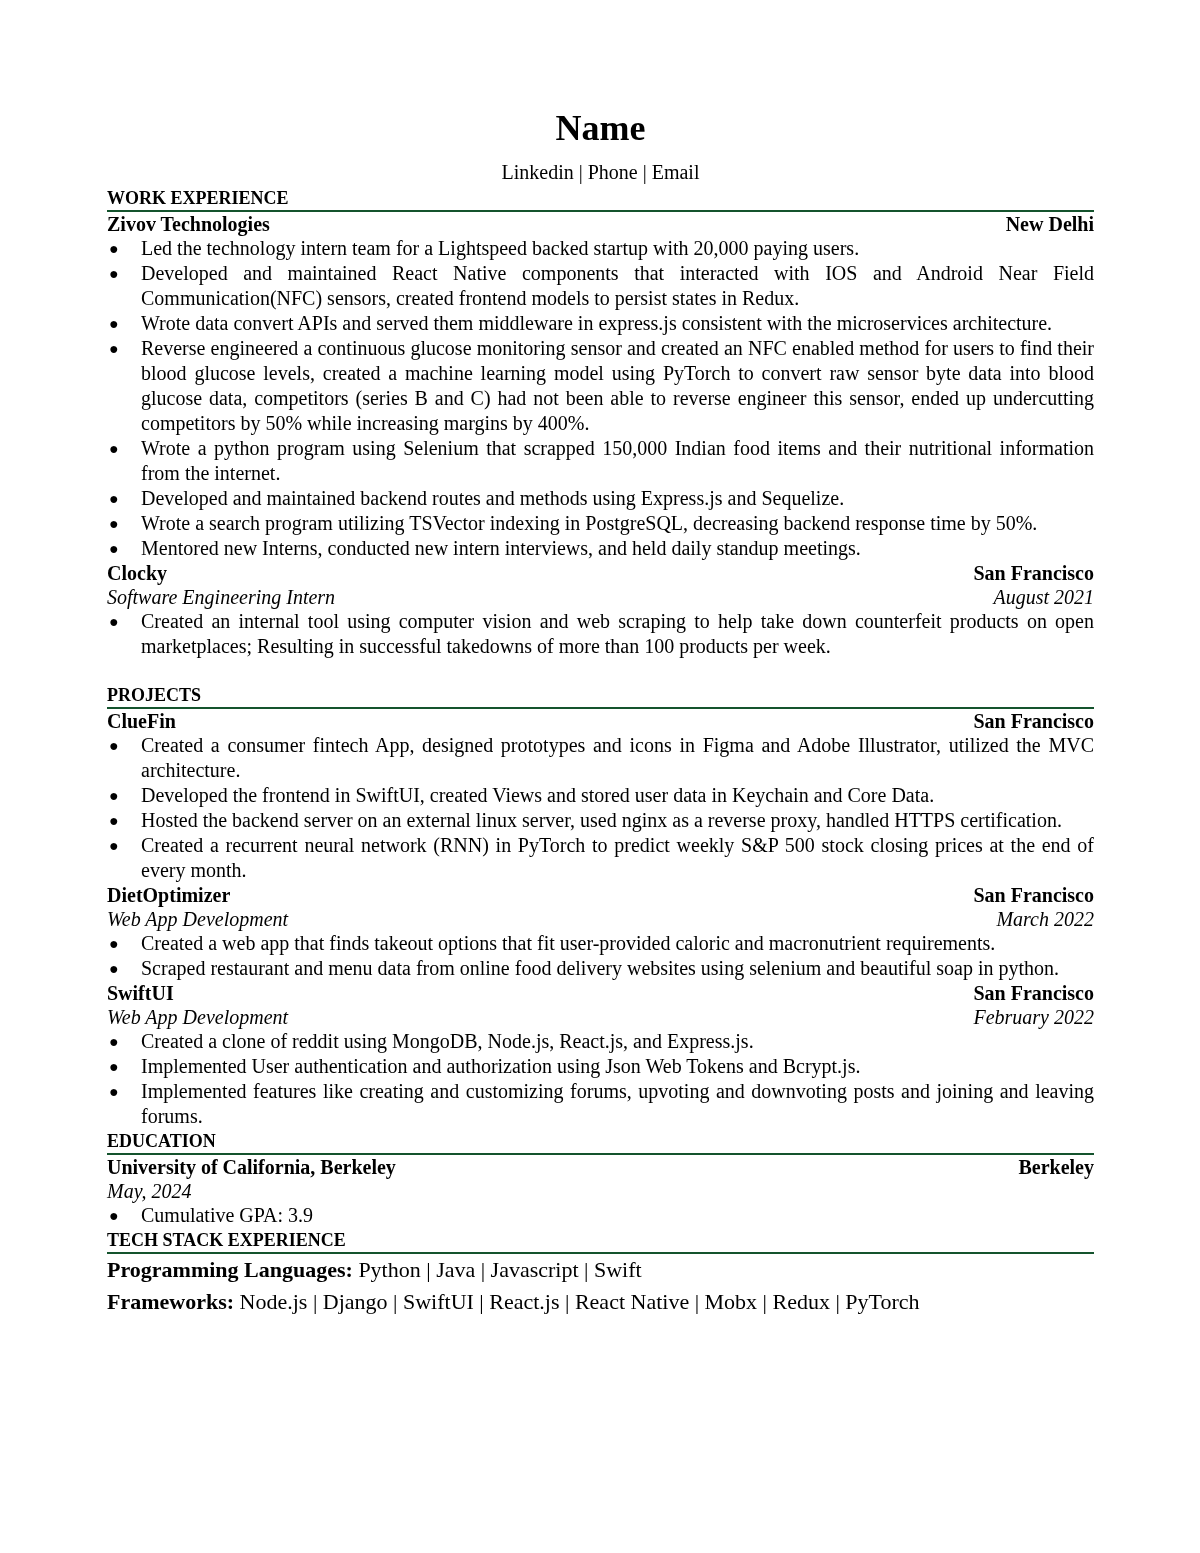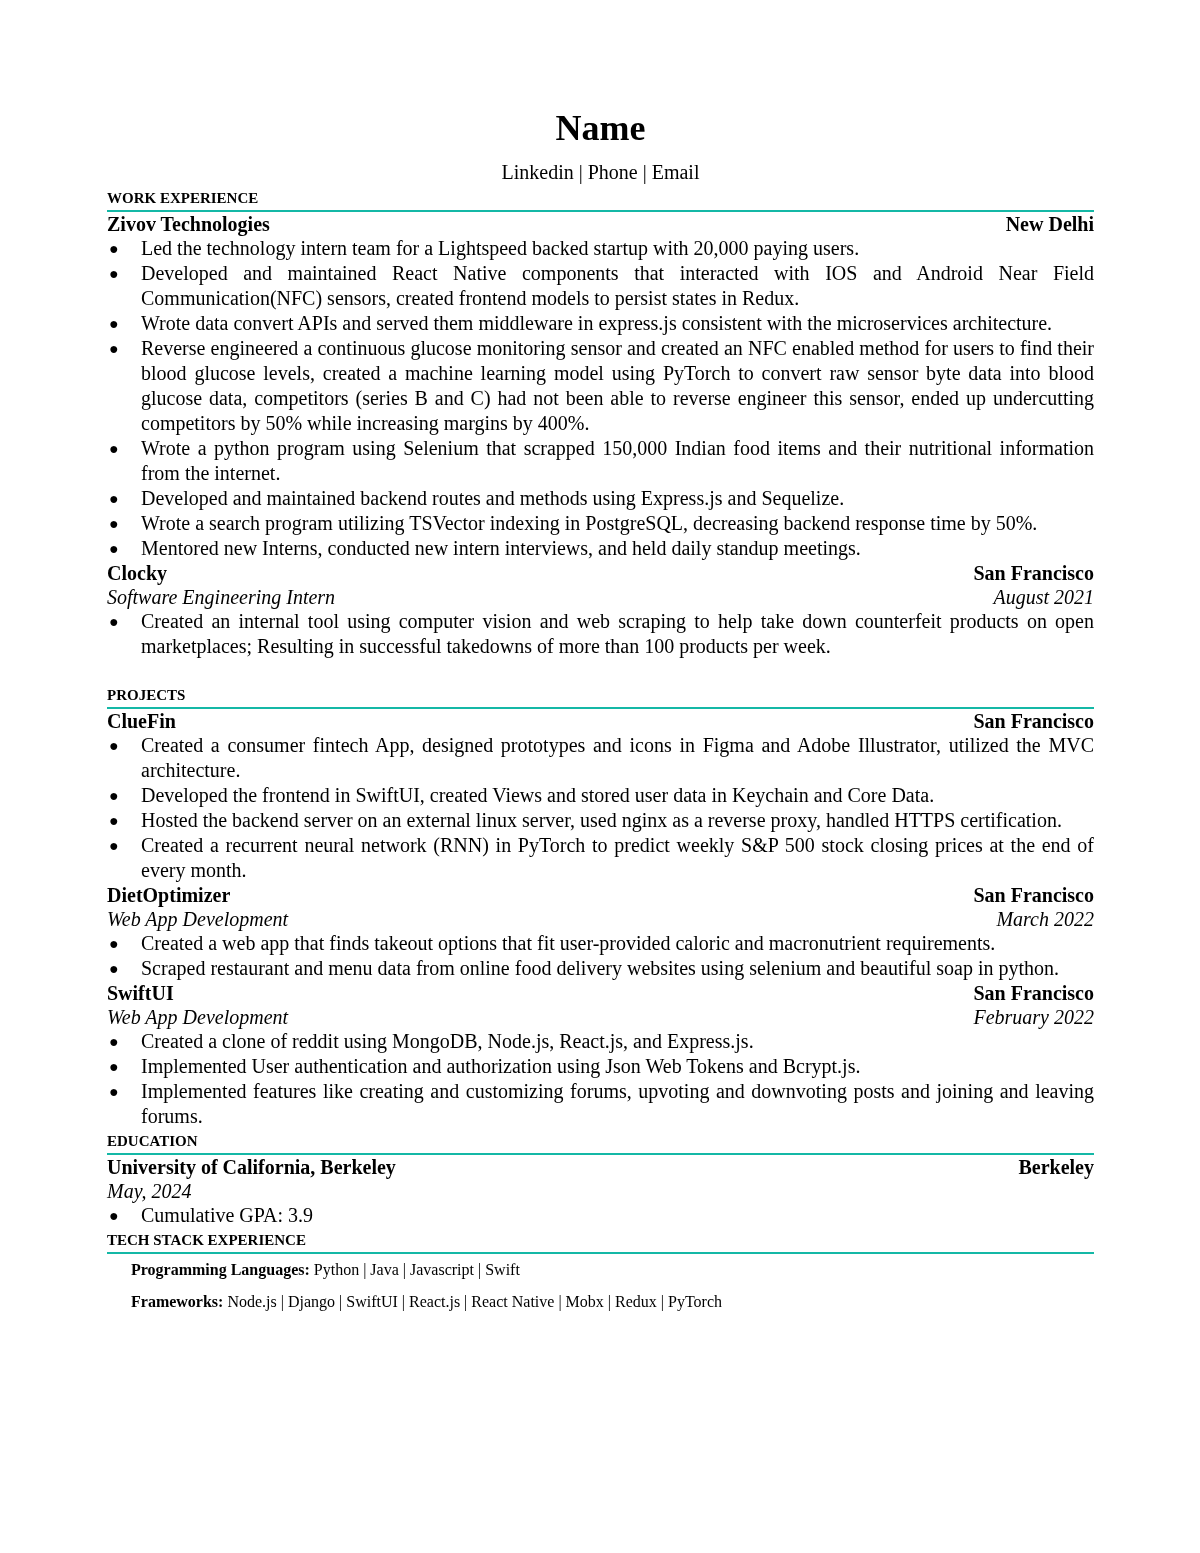--- a/index.html
+++ b/index.html
@@ -5,34 +5,34 @@
   html, body { margin: 0; padding: 0; background: #ffffff; }
   body {
     width: 1200px; height: 1553px; position: relative; overflow: hidden;
     font-family: "Liberation Serif", "DejaVu Serif", serif;
     color: #000;
   }
   .page { position: absolute; left: 107px; top: 96px; width: 987px; }
   .name { text-align: center; font-weight: bold; font-size: 36px; line-height: 40px; margin: 12px; }
   .contact { text-align: center; font-size: 20px; line-height: 24px; margin: 0 0 2px 0; }
   .section-title {
-    font-weight: bold; font-size: 15px; line-height: 24px;
-    border-bottom: 2px solid #14b8a6; margin: 0; padding: 0;
+    font-weight: bold; font-size: 18px; line-height: 24px;
+    border-bottom: 2px solid #14532d; margin: 0; padding: 0;
   }
   .row { display: flex; justify-content: space-between; font-size: 20px; line-height: 24px; text-align: center; }
   .bold { font-weight: bold; }
   .ital { font-style: italic; }
   ul { margin: 0; padding: 0; list-style: none; }
   li {
     position: relative; padding-left: 34px; font-size: 20px; line-height: 25px;
     text-align: justify;
   }
   li .bullet { position: absolute; left: 2px; top: 0; font-size: 16px; }
   .gap { height: 24px; }
-  .skills { font-size: 16px; line-height: 24px; margin-top: 4px; margin-left: 24px; }
+  .skills { font-size: 22px; line-height: 24px; margin-top: 4px; }
   .skills + .skills { margin-top: 8px; }
 </style>
 </head>
 <body>
 
 <div class="page">
   <h1 class="name">Name</h1>
   <p class="contact">Linkedin | Phone | Email</p>
 
   <section>

